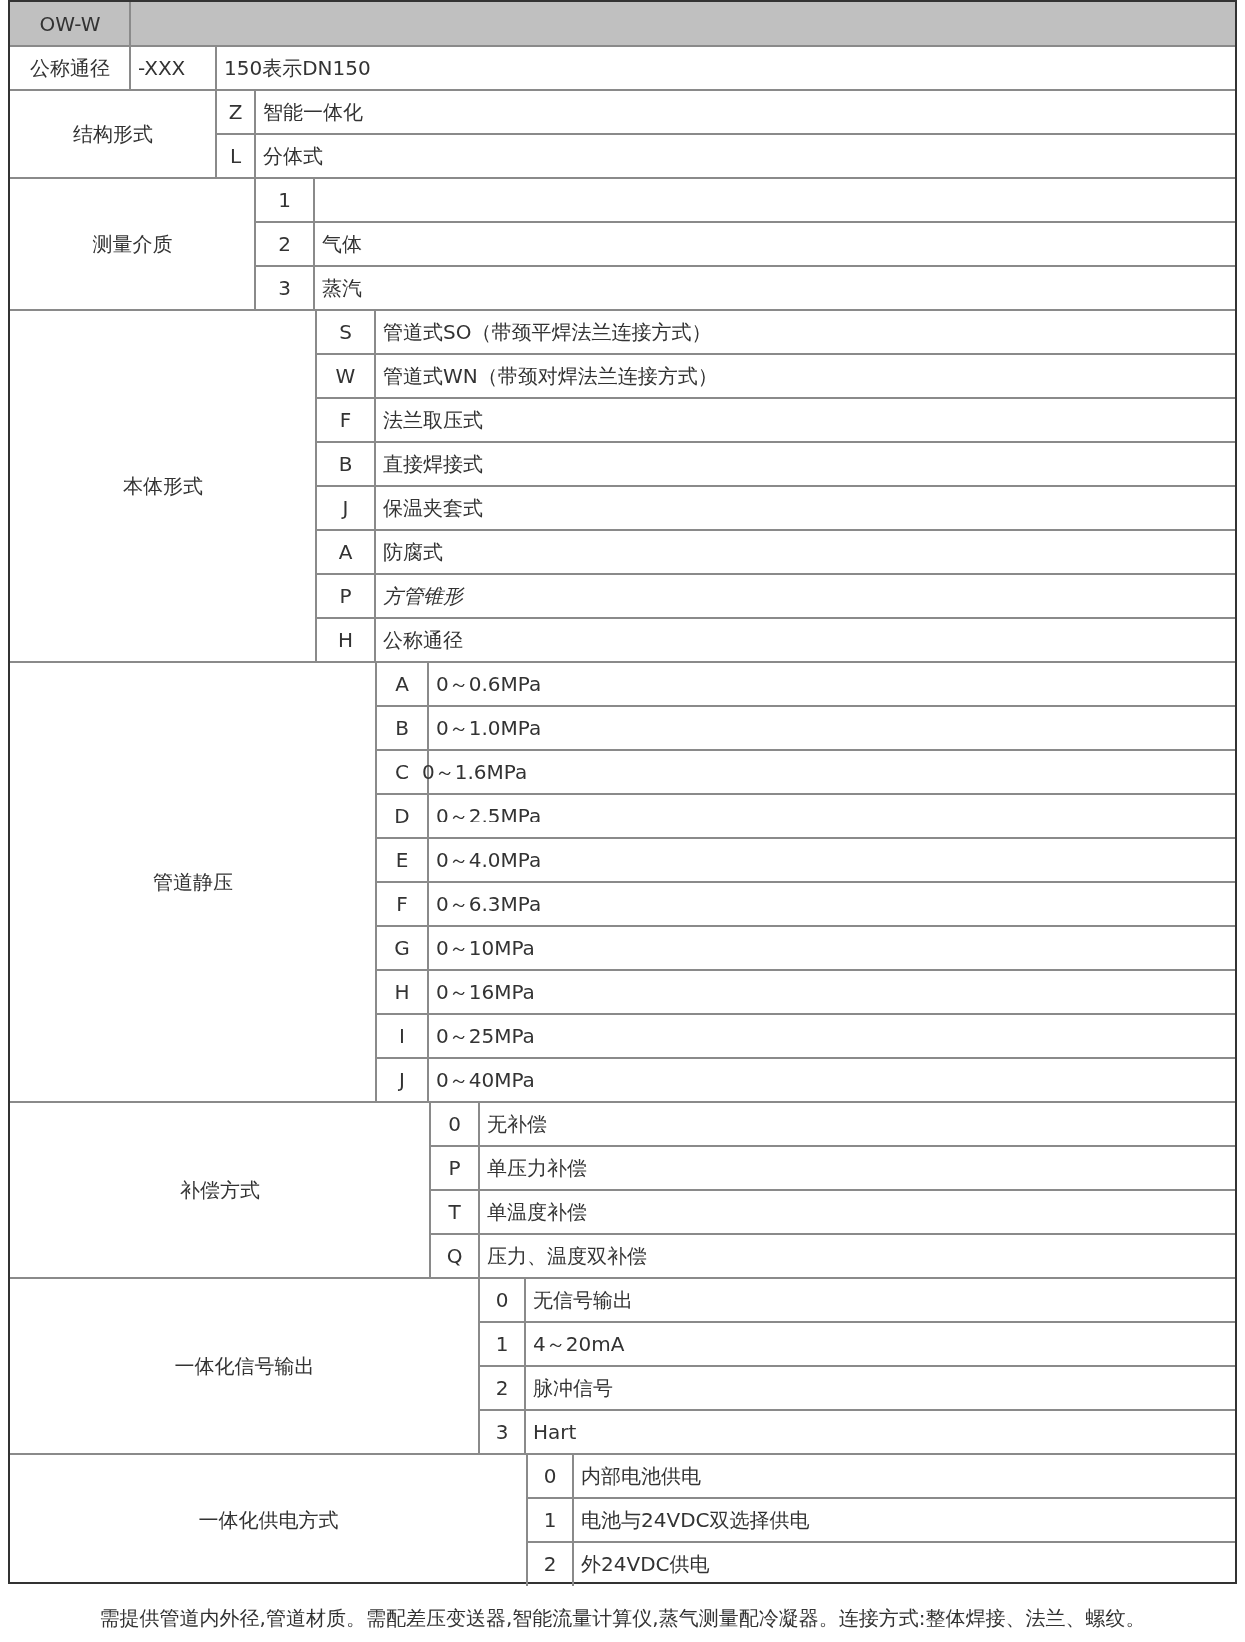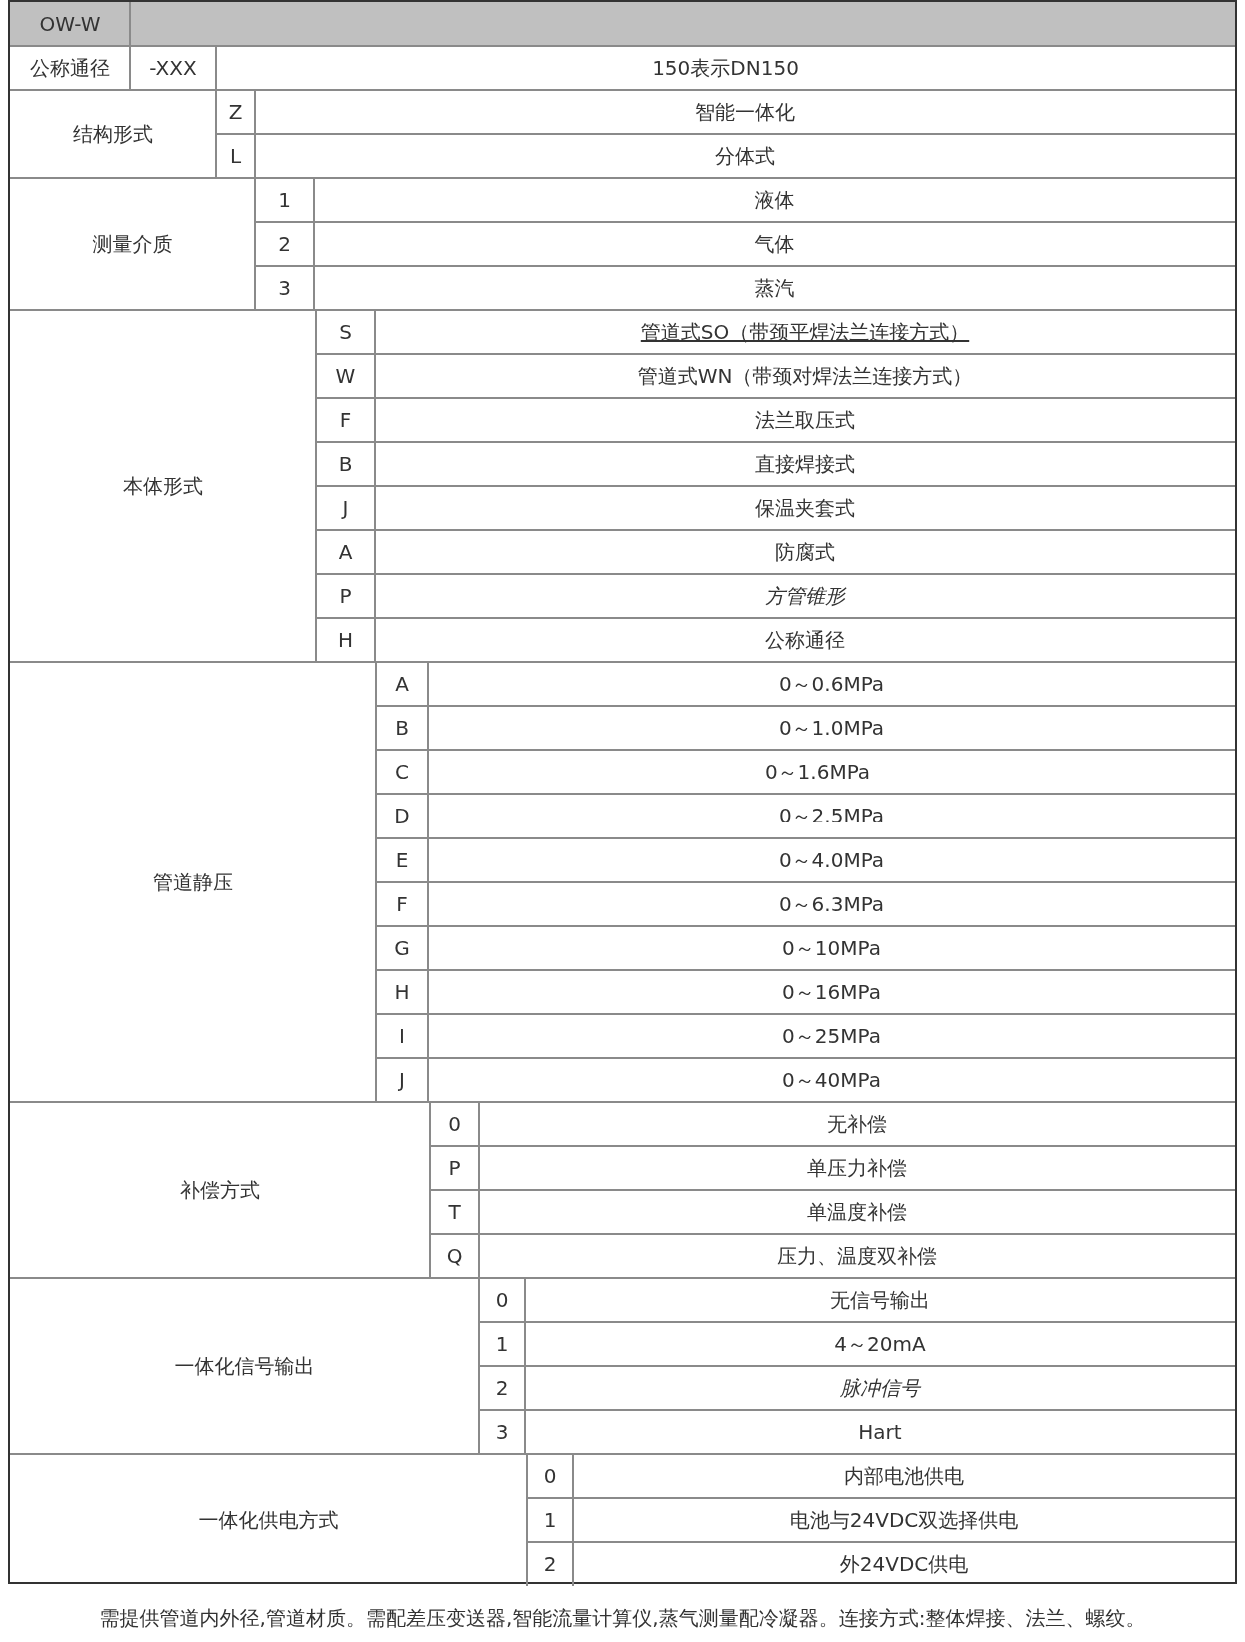--- a/index.html
+++ b/index.html
@@ -7,21 +7,21 @@
          font-family: "DejaVu Sans", "Liberation Sans", sans-serif; color: #333333; }
   #spec { position: absolute; left: 8px; top: 0px; width: 1229px; height: 1584px;
           border: 2px solid #333333; box-sizing: border-box; }
   .cell { position: absolute; box-sizing: border-box; font-size: 20px; line-height: 44px;
           white-space: nowrap; overflow: hidden; }
   .hline { position: absolute; height: 2px; background: #8a8a8a; }
   .vline { position: absolute; width: 2px; background: #8a8a8a; }
   .hdr { position: absolute; left: 0; top: 0; right: 0; height: 44px; background: #c0c0c0; }
   .center { text-align: center; }
   .code { text-align: center; }
-  .desc { padding-left: 0; text-align: center; }
+  .desc { padding-left: 8px; }
   #note { position: absolute; left: 0; top: 1598px; width: 1245px; text-align: center;
           font-size: 20px; line-height: 40px; color: #333333; }
 </style>
 </head>
 <body>
 
 <div id="spec">
   <div class="hdr"></div>
 <div class="cell center" style="left: 0px; top: 0px; width: 120px; height: 44px;">OW-W</div>
     <div class="vline" style="left: 119px; top: 0px; height: 44px;"></div>
@@ -38,33 +38,32 @@
     <div class="cell code" style="left: 206px; top: 88px; width: 39px; height: 44px;">Z</div>
     <div class="cell desc" style="left: 245px; top: 88px; width: 980px; height: 44px;">智能一体化</div>
     <div class="hline" style="left: 206px; top: 131px; width: 1019px;"></div>
     <div class="cell code" style="left: 206px; top: 132px; width: 39px; height: 44px;">L</div>
     <div class="cell desc" style="left: 245px; top: 132px; width: 980px; height: 44px;">分体式</div>
     <div class="hline" style="left: 0px; top: 175px; width: 1225px;"></div>
     <div class="cell center" style="left: 0px; top: 176px; width: 245px; height: 132px; line-height: 132px;">测量介质</div>
     <div class="vline" style="left: 244px; top: 176px; height: 132px;"></div>
     <div class="vline" style="left: 303px; top: 176px; height: 132px;"></div>
     <div class="cell code" style="left: 245px; top: 176px; width: 59px; height: 44px;">1</div>
-    <div class="cell desc" style="left: 304px; top: 176px; width: 921px; height: 44px;">液体</div>
     <div class="hline" style="left: 245px; top: 219px; width: 980px;"></div>
     <div class="cell code" style="left: 245px; top: 220px; width: 59px; height: 44px;">2</div>
     <div class="cell desc" style="left: 304px; top: 220px; width: 921px; height: 44px;">气体</div>
     <div class="hline" style="left: 245px; top: 263px; width: 980px;"></div>
     <div class="cell code" style="left: 245px; top: 264px; width: 59px; height: 44px;">3</div>
     <div class="cell desc" style="left: 304px; top: 264px; width: 921px; height: 44px;">蒸汽</div>
     <div class="hline" style="left: 0px; top: 307px; width: 1225px;"></div>
     <div class="cell center" style="left: 0px; top: 308px; width: 306px; height: 360px; line-height: 352px;">本体形式</div>
     <div class="vline" style="left: 305px; top: 308px; height: 352px;"></div>
     <div class="vline" style="left: 364px; top: 308px; height: 352px;"></div>
     <div class="cell code" style="left: 306px; top: 308px; width: 59px; height: 44px;">S</div>
-    <div class="cell desc" style="left: 365px; top: 308px; width: 860px; height: 44px; text-decoration: underline;">管道式SO（带颈平焊法兰连接方式）</div>
+    <div class="cell desc" style="left: 365px; top: 308px; width: 860px; height: 44px;">管道式SO（带颈平焊法兰连接方式）</div>
     <div class="hline" style="left: 306px; top: 351px; width: 919px;"></div>
     <div class="cell code" style="left: 306px; top: 352px; width: 59px; height: 44px;">W</div>
     <div class="cell desc" style="left: 365px; top: 352px; width: 860px; height: 44px;">管道式WN（带颈对焊法兰连接方式）</div>
     <div class="hline" style="left: 306px; top: 395px; width: 919px;"></div>
     <div class="cell code" style="left: 306px; top: 396px; width: 59px; height: 44px;">F</div>
     <div class="cell desc" style="left: 365px; top: 396px; width: 860px; height: 44px;">法兰取压式</div>
     <div class="hline" style="left: 306px; top: 439px; width: 919px;"></div>
     <div class="cell code" style="left: 306px; top: 440px; width: 59px; height: 44px;">B</div>
     <div class="cell desc" style="left: 365px; top: 440px; width: 860px; height: 44px;">直接焊接式</div>
     <div class="hline" style="left: 306px; top: 483px; width: 919px;"></div>
@@ -131,21 +130,21 @@
     <div class="cell center" style="left: 0px; top: 1276px; width: 469px; height: 176px; line-height: 176px;">一体化信号输出</div>
     <div class="vline" style="left: 468px; top: 1276px; height: 176px;"></div>
     <div class="vline" style="left: 514px; top: 1276px; height: 176px;"></div>
     <div class="cell code" style="left: 469px; top: 1276px; width: 46px; height: 44px;">0</div>
     <div class="cell desc" style="left: 515px; top: 1276px; width: 710px; height: 44px;">无信号输出</div>
     <div class="hline" style="left: 469px; top: 1319px; width: 756px;"></div>
     <div class="cell code" style="left: 469px; top: 1320px; width: 46px; height: 44px;">1</div>
     <div class="cell desc" style="left: 515px; top: 1320px; width: 710px; height: 44px;">4～20mA</div>
     <div class="hline" style="left: 469px; top: 1363px; width: 756px;"></div>
     <div class="cell code" style="left: 469px; top: 1364px; width: 46px; height: 44px;">2</div>
-    <div class="cell desc" style="left: 515px; top: 1364px; width: 710px; height: 44px; font-style: italic;">脉冲信号</div>
+    <div class="cell desc" style="left: 515px; top: 1364px; width: 710px; height: 44px;">脉冲信号</div>
     <div class="hline" style="left: 469px; top: 1407px; width: 756px;"></div>
     <div class="cell code" style="left: 469px; top: 1408px; width: 46px; height: 44px;">3</div>
     <div class="cell desc" style="left: 515px; top: 1408px; width: 710px; height: 44px;">Hart</div>
     <div class="hline" style="left: 0px; top: 1451px; width: 1225px;"></div>
     <div class="cell center" style="left: 0px; top: 1452px; width: 517px; height: 132px; line-height: 132px;">一体化供电方式</div>
     <div class="vline" style="left: 516px; top: 1452px; height: 132px;"></div>
     <div class="vline" style="left: 562px; top: 1452px; height: 132px;"></div>
     <div class="cell code" style="left: 517px; top: 1452px; width: 46px; height: 44px;">0</div>
     <div class="cell desc" style="left: 563px; top: 1452px; width: 662px; height: 44px;">内部电池供电</div>
     <div class="hline" style="left: 517px; top: 1495px; width: 708px;"></div>

